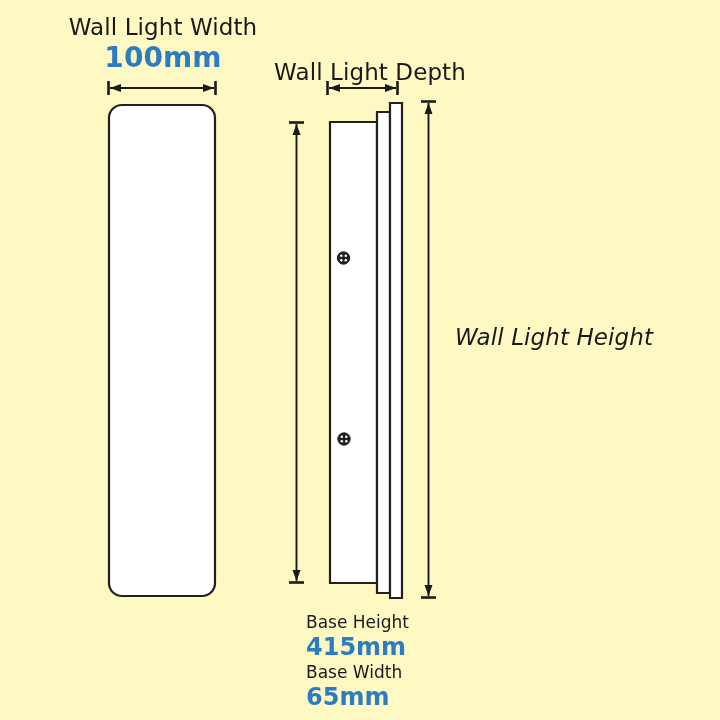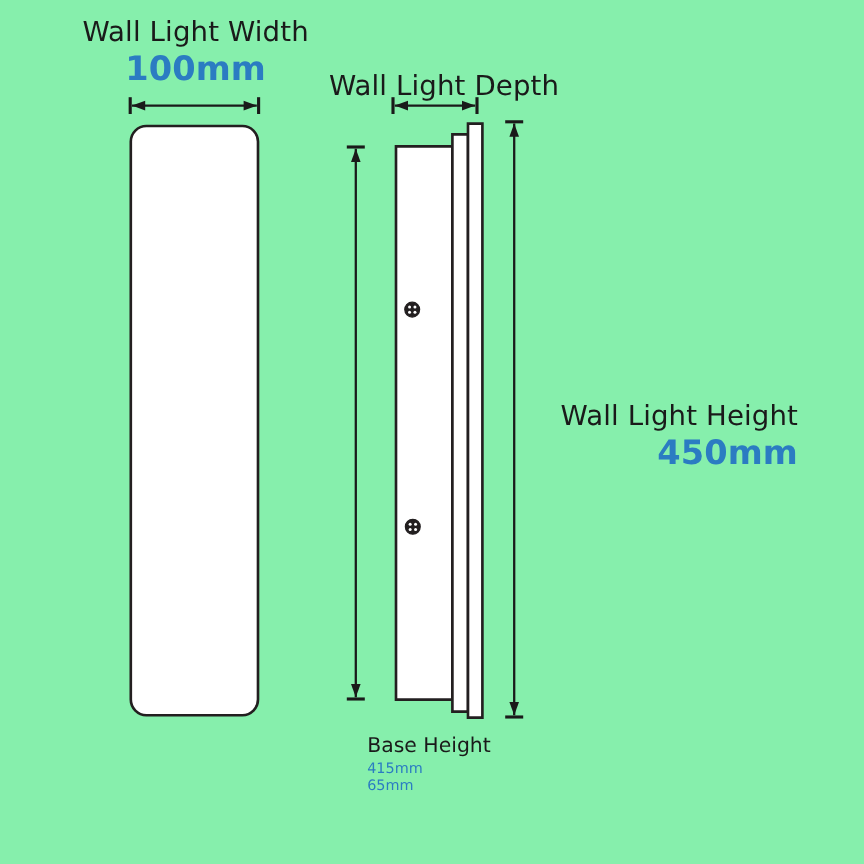--- a/index.html
+++ b/index.html
@@ -12,21 +12,21 @@
     width: 720px;
     height: 720px;
     font-family: "DejaVu Sans", "Liberation Sans", sans-serif;
     overflow: hidden;
     position: relative;
   }
   #page-root {
     position: relative;
     width: 720px;
     height: 720px;
-    background: #86efac;
+    background: #fef9c3;
   }
   .label-group {
     position: absolute;
     text-align: center;
     line-height: 1.18;
     white-space: nowrap;
   }
   .dim-title {
     display: block;
     color: #1a1a1a;
@@ -52,22 +52,22 @@
   }
   .base-title {
     display: block;
     color: #1a1a1a;
     font-size: 17px;
     font-weight: 400;
   }
   .base-value {
     display: block;
     color: #2b7cc2;
-    font-size: 12px;
-    font-weight: 400;
+    font-size: 24px;
+    font-weight: 700;
   }
   svg.drawing {
     position: absolute;
     left: 0;
     top: 0;
     width: 720px;
     height: 720px;
     display: block;
   }
   .outline {
@@ -105,28 +105,28 @@
 
   <div class="label-group" style="left:63px; top:14px; width:200px;">
     <span class="dim-title">Wall Light Width</span>
     <span class="dim-value">100mm</span>
   </div>
 
   <div class="label-group" style="left:272px; top:14px; width:196px;margin-top:45px;">
     <span class="dim-title">Wall Light Depth</span>
   </div>
 
-  <div class="label-group" style="left:455px; top:334px; width:210px; text-align:right;">
+  <div class="label-group" style="left:455px; top:324px; width:210px; text-align:left;font-style:italic;">
     <span class="dim-title">Wall Light Height</span>
-    <span class="dim-value">450mm</span>
   </div>
 
   <div class="base-labels">
     <span class="base-title">Base Height</span>
     <span class="base-value">415mm</span>
+    <span class="base-title">Base Width</span>
     <span class="base-value">65mm</span>
   </div>
 
   <svg class="drawing" viewBox="0 0 720 720" xmlns="http://www.w3.org/2000/svg">
 
     <g>
       <line class="tick" x1="108.5" y1="81" x2="108.5" y2="95"></line>
       <line class="tick" x1="215.5" y1="81" x2="215.5" y2="95"></line>
       <line class="dimline" x1="110" y1="88" x2="214" y2="88"></line>
       <polygon class="arrowhead" points="110,88 121,84 121,92"></polygon>

